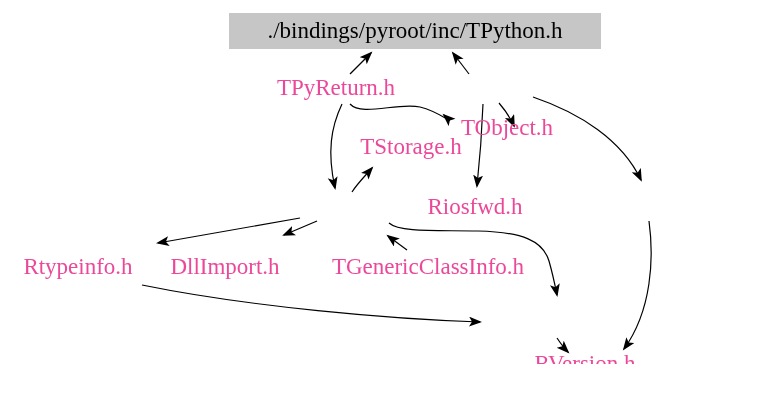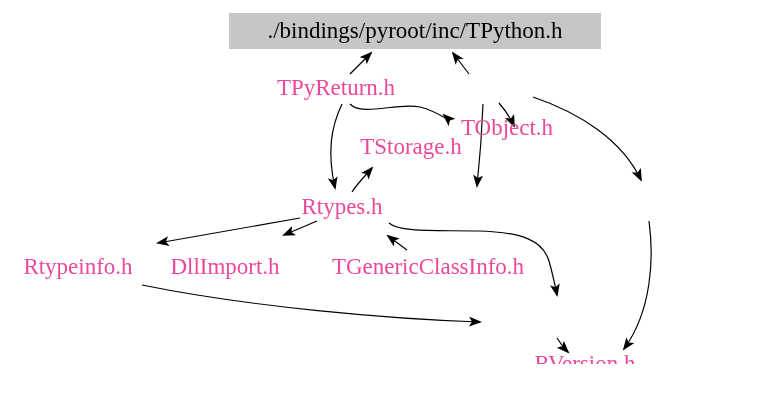--- a/index.html
+++ b/index.html
@@ -76,19 +76,19 @@
     <path class="edge" d="M142,285 C250,307 390,319 480,322" marker-end="url(#arrow)"></path>
     <path class="edge" d="M649,221 C654,258 652,310 624,349" marker-end="url(#arrow)"></path>
     <path class="edge" d="M557,338 C561,344 565,349 568,352" marker-end="url(#arrow)"></path>
   </svg>
 
   <div class="root-node">./bindings/pyroot/inc/TPython.h</div>
 
   <div class="node" style="left:336px; top:88px;">TPyReturn.h</div>
   <div class="node" style="left:507px; top:88px;margin-top:40px;">TObject.h</div>
   <div class="node" style="left:411px; top:147px;">TStorage.h</div>
-  <div class="node" style="left:342px; top:207px;">Rtypes.h</div>
+  <div class="node" style="left:475px; top:207px;">Riosfwd.h</div>
   <div class="node" style="left:78px; top:267px;">Rtypeinfo.h</div>
   <div class="node" style="left:225px; top:267px;">DllImport.h</div>
   <div class="node" style="left:428px; top:267px;">TGenericClassInfo.h</div>
   <div class="node" style="left:585px; top:364px;font-family:Liberation Serif, serif;">RVersion.h</div>
 
 </div>
 
 </body></html>

